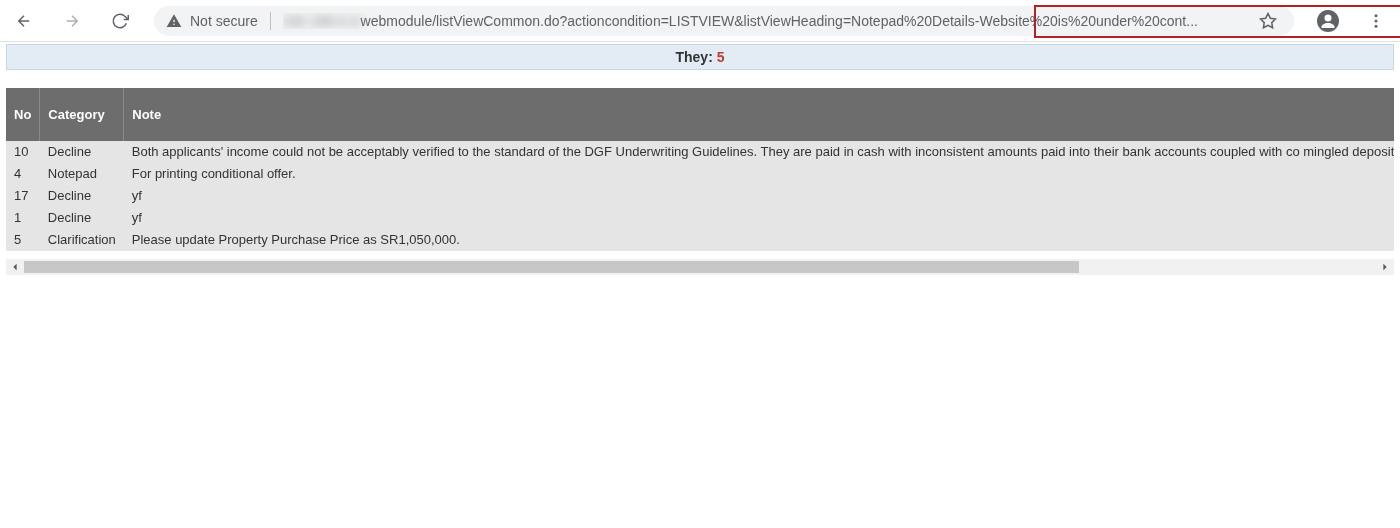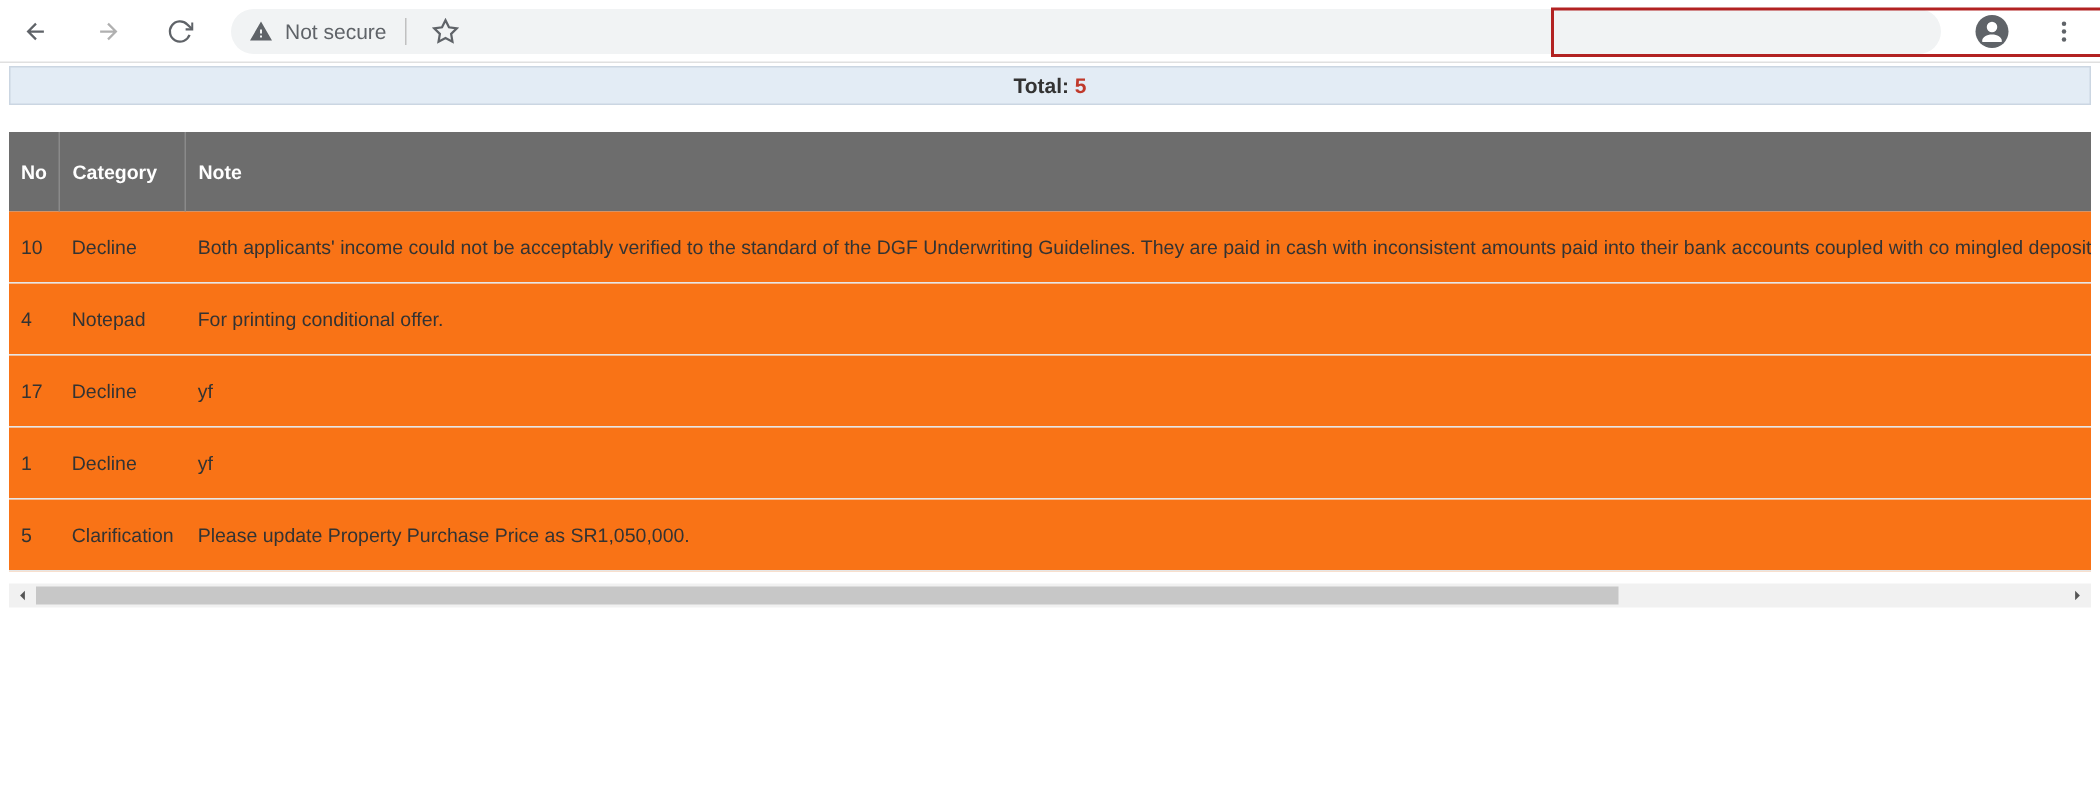--- a/index.html
+++ b/index.html
@@ -18,21 +18,21 @@
     .content { padding: 0 6px; }
     .page-title-wrap { margin-top: 6px; position: relative; }
     .page-title { color: #0d5b9e; font-weight: bold; font-size: 14px; padding: 6px 8px; }
     .title-highlight { position: absolute; top: 0; left: 0; border: 2px solid #b22222; padding: 6px 8px; height: 32px; }
     .total-bar { background: #e3ecf5; border: 1px solid #cbd6e2; margin-top: 2px; padding: 4px 8px; text-align: center; color: #333; font-size: 14px; }
     .total-bar .label { color: #333; font-weight: bold; }
     .total-bar .count { color: #c0392b; font-weight: bold; }
     .data-wrap { margin-top: 18px; overflow-x: hidden; }
     .data-table { border-collapse: collapse; min-width: 100%; table-layout: auto; }
     .data-table thead th { background: #6d6d6d; color: #fff; font-weight: bold; font-size: 13px; text-align: left; padding: 19px 8px; border-right: 1px solid #8a8a8a; white-space: nowrap; }
-    .data-table tbody td { background: #f97316; color: #333; padding: 16px 8px; border-bottom: 1px solid #e6e6e6; white-space: nowrap; vertical-align: top; }
+    .data-table tbody td { background: #e5e5e5; color: #333; padding: 3px 8px; border-bottom: 1px solid #e6e6e6; white-space: nowrap; vertical-align: top; }
     .data-table tbody td.no-col { width: 24px; }
     .data-table tbody td.cat-col { width: 80px; }
     .hscroll { margin-top: 8px; height: 16px; background: #f1f1f1; display: flex; align-items: center; padding: 0 2px; }
     .hscroll .arrow { width: 14px; height: 14px; display: flex; align-items: center; justify-content: center; color: #555; cursor: pointer; }
     .hscroll .track { flex: 1; height: 12px; background: #f1f1f1; position: relative; margin: 0 2px; }
     .hscroll .thumb { position: absolute; left: 0; top: 0; width: 78%; height: 12px; background: #c7c7c7; cursor: pointer; }
   </style>
 </head>
 <body>
 
@@ -54,20 +54,23 @@
       </svg>
   </div>
   <div class="address-bar">
     <span class="warn-icon">
       <svg width="16" height="16" viewBox="0 0 24 24" fill="#5f6368">
           <path d="M1 21h22L12 2 1 21zm12-3h-2v-2h2v2zm0-4h-2v-4h2v4z"></path>
         </svg>
     </span>
     <span class="not-secure">Not secure</span>
     <span class="divider-v"></span>
+    <span class="url-text" style="flex:1;overflow:hidden;">
+      <span class="url-blur">192.168.0.1/</span><span>webmodule/listViewCommon.do?actioncondition=LISTVIEW&amp;listViewHeading=Notepad%20Details-Website%20is%20under%20cont...</span>
+    </span>
     <div class="url-highlight" style="left:880px;width:396px;"></div>
     <span class="star-icon">
       <svg width="18" height="18" viewBox="0 0 24 24" fill="none" stroke="currentColor" stroke-width="2">
           <polygon points="12 2 15.09 8.26 22 9.27 17 14.14 18.18 21.02 12 17.77 5.82 21.02 7 14.14 2 9.27 8.91 8.26 12 2"></polygon>
         </svg>
     </span>
   </div>
   <div class="account-icon">
     <svg width="24" height="24" viewBox="0 0 24 24" fill="#5f6368">
         <circle cx="12" cy="12" r="11" fill="#5f6368"></circle>
@@ -79,21 +82,21 @@
     <svg width="18" height="18" viewBox="0 0 24 24" fill="#5f6368">
         <circle cx="12" cy="5" r="2"></circle>
         <circle cx="12" cy="12" r="2"></circle>
         <circle cx="12" cy="19" r="2"></circle>
       </svg>
   </div>
 </div>
 
 <div class="content">
   <div class="total-bar">
-    <span class="label">Total: </span><span class="count">5</span>
+    <span class="label">They: </span><span class="count">5</span>
   </div>
 
   <div class="data-wrap">
     <table class="data-table">
       <thead>
         <tr>
           <th>No</th>
           <th>Category</th>
           <th>Note</th>
         </tr>

